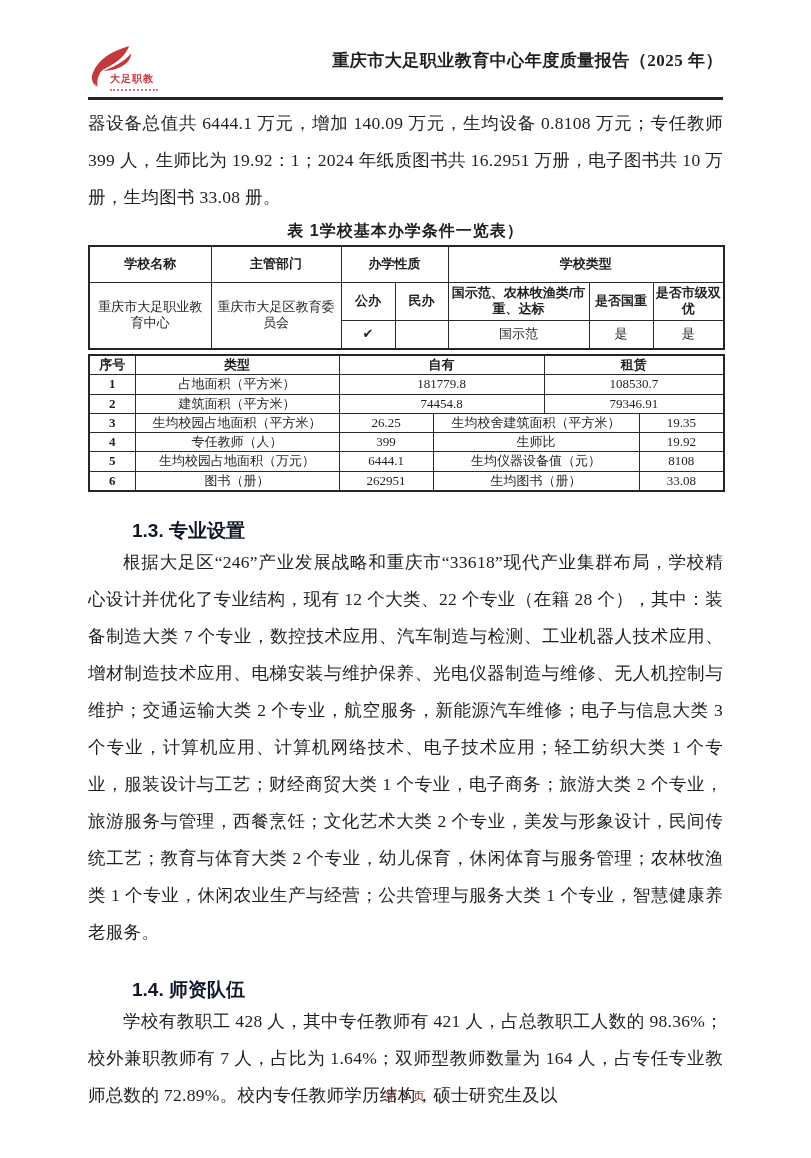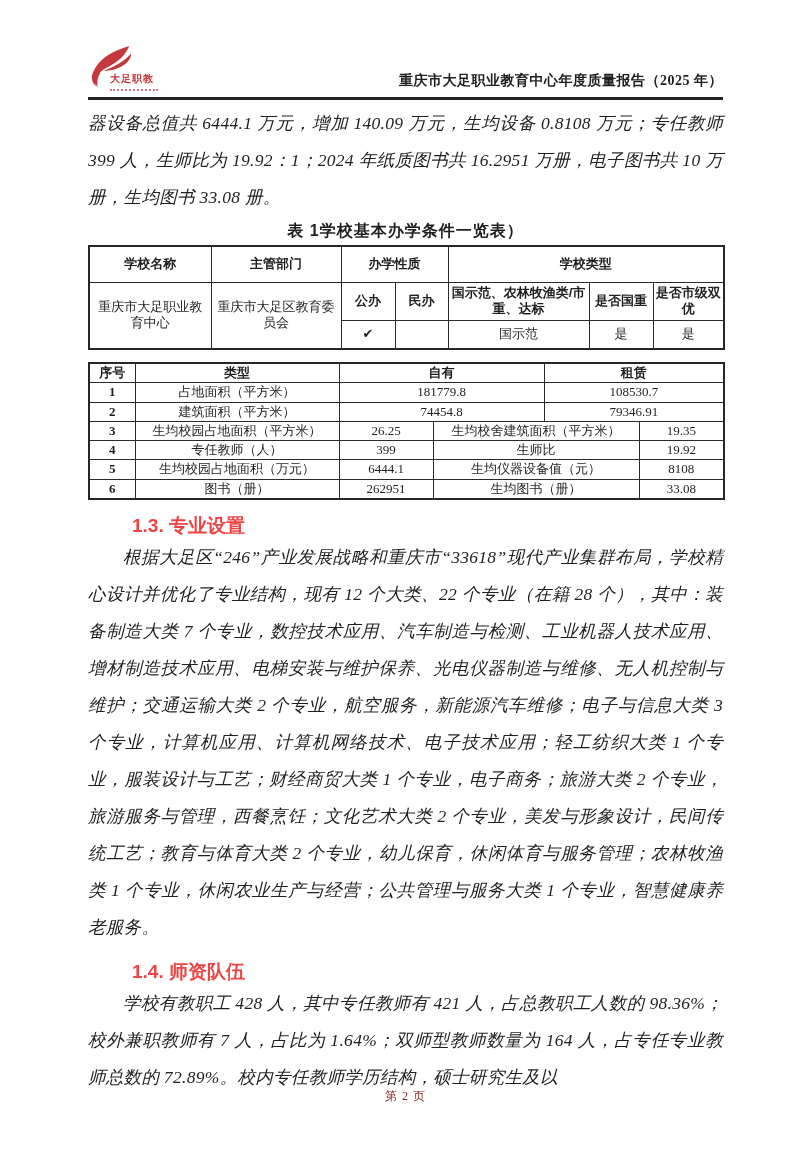--- a/index.html
+++ b/index.html
@@ -40,42 +40,41 @@
     letter-spacing: 1px;
     white-space: nowrap;
   }
   .logo-tagline {
     position: absolute; left: 22px; bottom: 4px;
     width: 48px; height: 0;
     border-bottom: 2px dotted #d4777b;
   }
   .header-title {
     font-weight: 700;
-    font-size: 14px;
+    font-size: 17px;
     letter-spacing: 0.5px;
-    padding-bottom: 7px;
+    padding-bottom: 25px;
     white-space: nowrap;
   }
   
   .para {
     font-size: 17.5px;
     line-height: 37px;
     text-align: justify;
     letter-spacing: 0.3px;
-    font-style: italic;
   }
   .intro { margin-top: 5px; }
   .indent { text-indent: 2em; }
   .section-heading {
     font-size: 19px;
     font-weight: 700;
     line-height: 25px;
-    margin: 13px 0 1px 44px;
-    font-family: "Liberation Sans", "DejaVu Sans", sans-serif;
-    color: #ef4444;
+    margin: 26px 0 1px 44px;
+    font-family: "Liberation Sans", "DejaVu Sans", sans-serif;
+    color: #0f172a;
   }
   
   .tbl-caption {
     text-align: center;
     font-weight: 700;
     font-size: 16px;
     line-height: 21px;
     margin: 4px 0 4px;
     font-family: "Liberation Sans", "DejaVu Sans", sans-serif;
     letter-spacing: 1px;
@@ -96,21 +95,21 @@
     font-size: 13px;
     line-height: 1.25;
   }
   .th {
     font-weight: 700;
     font-family: "Liberation Sans", "DejaVu Sans", sans-serif;
   }
   .info-tbl tr.r1 { height: 36px; }
   .info-tbl tr.r2 { height: 38px; }
   .info-tbl tr.r3 { height: 29px; }
-  .stats-tbl { margin-top: 12px; }
+  .stats-tbl { margin-top: 4px; }
   .stats-tbl tr { height: 19px; }
   .stats-tbl td { font-size: 13.5px; }
   .check { font-size: 13px; }
   .num { font-family: "Liberation Serif", "DejaVu Serif", serif; }
   
   .footer {
     position: absolute;
     top: 1088px; left: 0;
     width: 811px;
     text-align: center;

